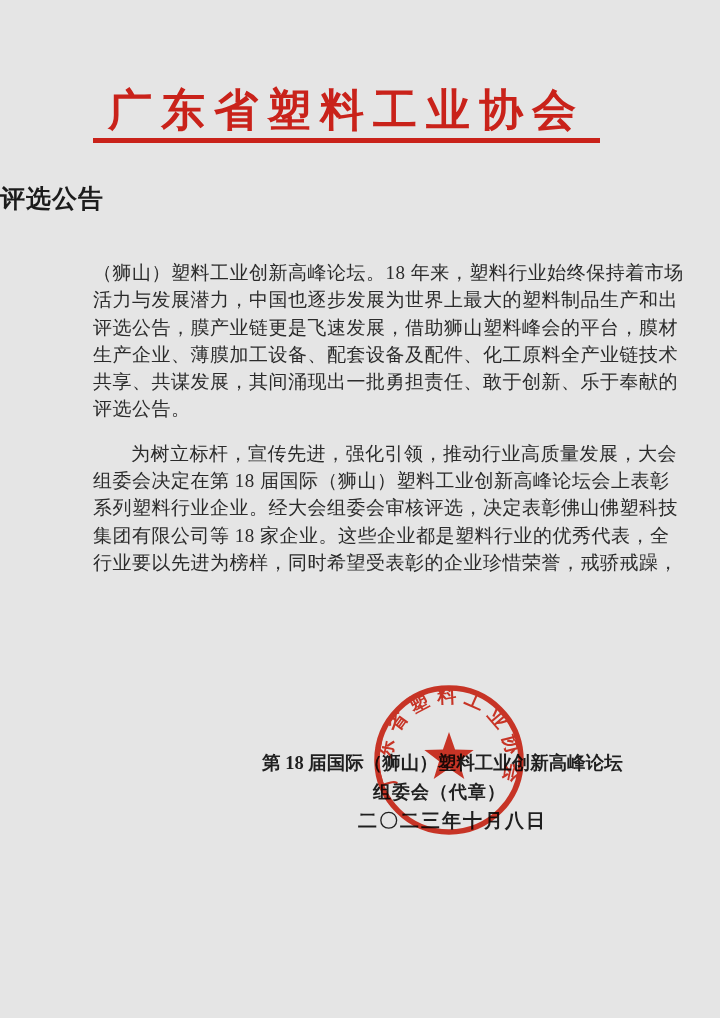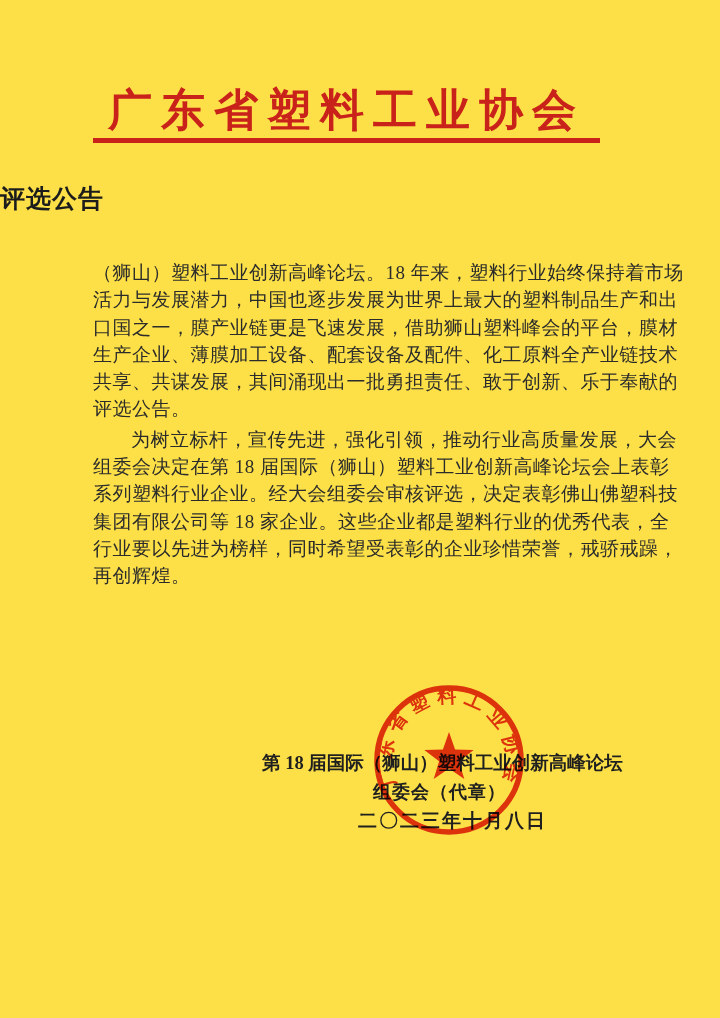--- a/index.html
+++ b/index.html
@@ -1,20 +1,20 @@
 <!DOCTYPE html>
 <html><head>
 <meta charset="utf-8">
 <title>评选公告</title>
 <style>
   html,body{margin:0;padding:0;background:#ffffff;}
   .page{
     position:relative;
     width:720px;height:1018px;
-    background:#fde047;
+    background:#e5e5e5;
     overflow:hidden;
     font-family:"Liberation Serif","DejaVu Serif",serif;
     color:#2b2b2b;
   }
   
   .org{
     position:absolute;left:93px;top:86px;width:507px;
     text-align:center;
     font-size:44px;line-height:50px;
     font-weight:bold;
@@ -36,21 +36,21 @@
   
   .body-block{
     position:absolute;left:93px;top:259px;width:540px;
     font-size:19px;
   }
   .body-block .line{
     line-height:27.3px;
     white-space:nowrap;
     letter-spacing:0.5px;
   }
-  .para2{margin-top:3px;}
+  .para2{margin-top:17px;}
   .line.indent{padding-left:38px;}
   
   .sig{position:absolute;font-weight:bold;color:#1f1f1f;white-space:nowrap;}
   .sig1{left:262px;top:752px;font-size:18.5px;line-height:22px;}
   .sig2{left:373px;top:781px;font-size:18px;line-height:22px;letter-spacing:1px;}
   .sig3{left:358px;top:809px;font-size:19px;line-height:24px;letter-spacing:2px;}
   
   .seal{
     position:absolute;left:364px;top:675px;
     mix-blend-mode:multiply;
@@ -67,32 +67,31 @@
 <div class="page">
 
   <div class="org">广东省塑料工业协会</div>
 
   <div class="doc-title">评选公告</div>
 
   <div class="body-block">
     <div class="para para1">
       <div class="line">（狮山）塑料工业创新高峰论坛。18 年来，塑料行业始终保持着市场</div>
       <div class="line">活力与发展潜力，中国也逐步发展为世界上最大的塑料制品生产和出</div>
-      <div class="line">口国之一，膜产业链更是飞速发展，借助狮山塑料峰会的平台，膜材</div>
+      <div class="line">评选公告，膜产业链更是飞速发展，借助狮山塑料峰会的平台，膜材</div>
       <div class="line">生产企业、薄膜加工设备、配套设备及配件、化工原料全产业链技术</div>
       <div class="line">共享、共谋发展，其间涌现出一批勇担责任、敢于创新、乐于奉献的</div>
       <div class="line">评选公告。</div>
     </div>
     <div class="para para2">
       <div class="line indent">为树立标杆，宣传先进，强化引领，推动行业高质量发展，大会</div>
       <div class="line">组委会决定在第 18 届国际（狮山）塑料工业创新高峰论坛会上表彰</div>
       <div class="line">系列塑料行业企业。经大会组委会审核评选，决定表彰佛山佛塑科技</div>
       <div class="line">集团有限公司等 18 家企业。这些企业都是塑料行业的优秀代表，全</div>
       <div class="line">行业要以先进为榜样，同时希望受表彰的企业珍惜荣誉，戒骄戒躁，</div>
-      <div class="line">再创辉煌。</div>
     </div>
   </div>
 
   <div class="sig sig1">第 18 届国际（狮山）塑料工业创新高峰论坛</div>
   <div class="sig sig2">组委会（代章）</div>
   <div class="sig sig3">二〇二三年十月八日</div>
 
   <svg class="seal" width="170" height="170" viewBox="0 0 170 170">
     <circle cx="85" cy="85" r="72" fill="none" stroke="#dd2f1e" stroke-width="5.5"></circle>
     <path id="sealArc" d="M 32.4 109.5 A 58 58 0 1 1 137.6 109.5" fill="none"></path>

